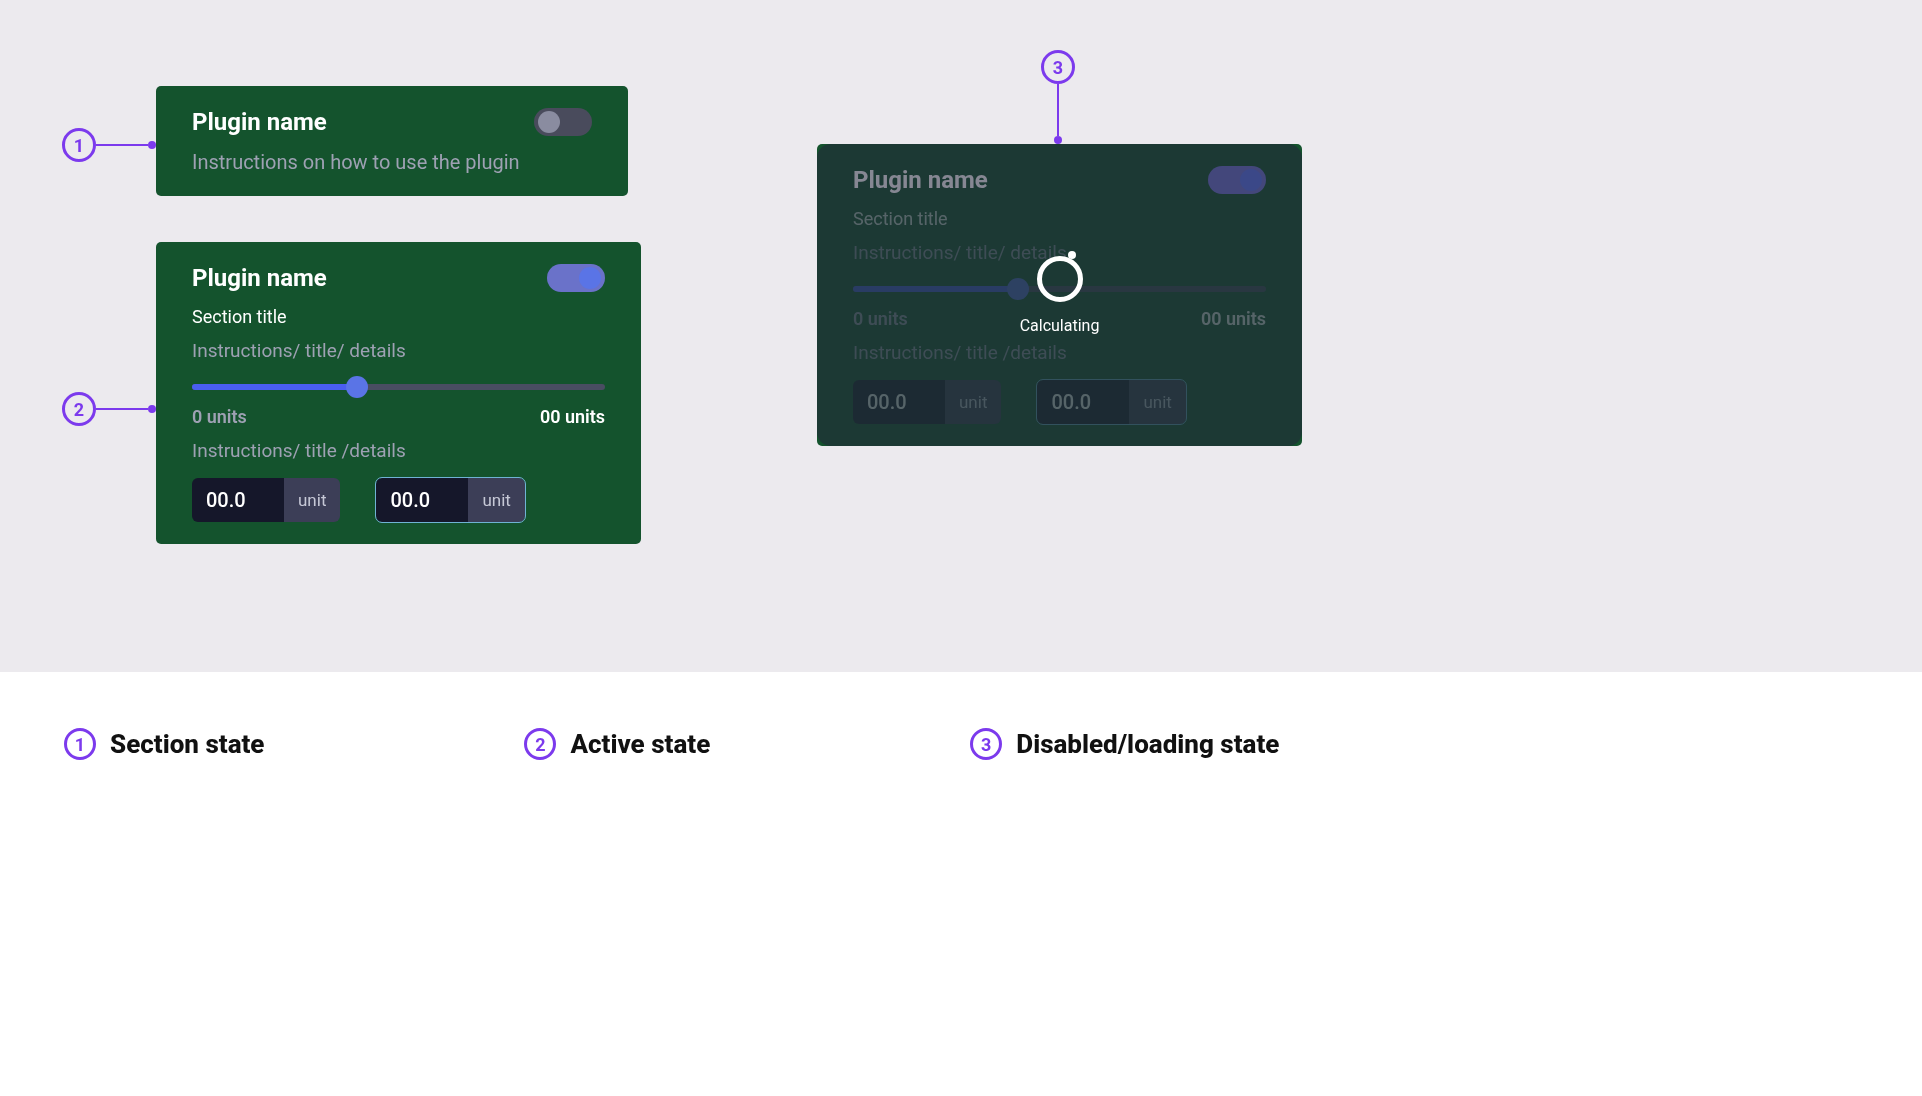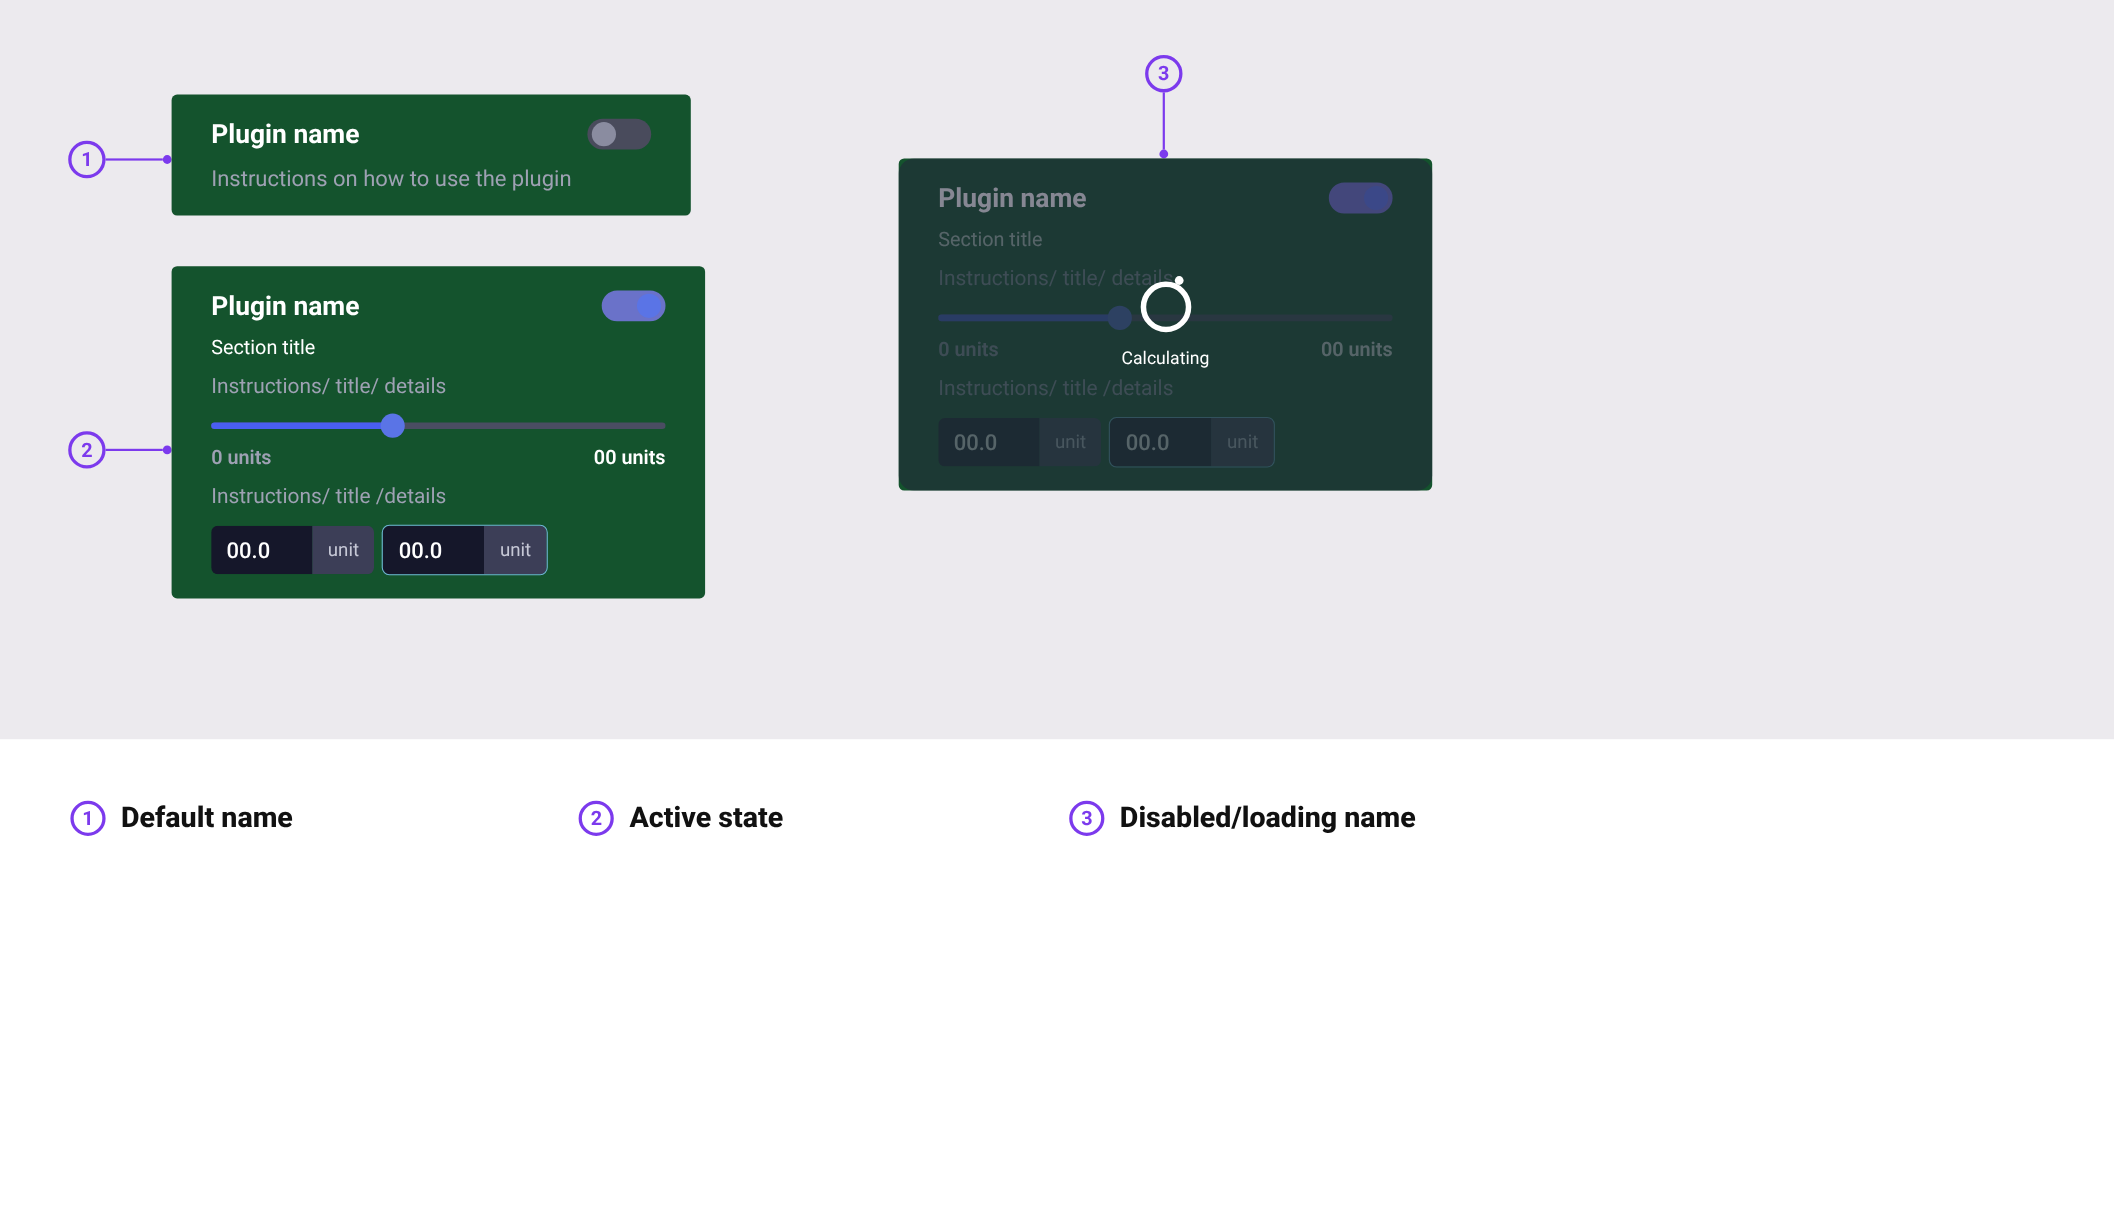--- a/index.html
+++ b/index.html
@@ -99,21 +99,21 @@
       justify-content: space-between;
       margin-top: 16px;
       font-size: 18px;
       font-weight: 600;
     }
     .slider-min { color: #9ea1b3; }
     .slider-max { color: #fff; }
 
     .input-row {
       display: flex;
-      gap: 8px;
+      gap: 36px;
       margin-top: 16px;
       text-align: right;
     }
     .input-group {
       display: flex;
       border-radius: 6px;
       overflow: hidden;
     }
     .input-field {
       background: #15172a;
@@ -333,23 +333,23 @@
       <div class="spinner"></div>
       <div class="overlay-text">Calculating</div>
     </div>
   </div>
 
 </div>
 
 <div class="legend">
   <div class="legend-item">
     <div class="legend-circle">1</div>
-    <div class="legend-label">Default name</div>
+    <div class="legend-label">Section state</div>
   </div>
   <div class="legend-item">
     <div class="legend-circle">2</div>
     <div class="legend-label">Active state</div>
   </div>
   <div class="legend-item">
     <div class="legend-circle">3</div>
-    <div class="legend-label">Disabled/loading name</div>
+    <div class="legend-label">Disabled/loading state</div>
   </div>
 </div>
 
 </body></html>

